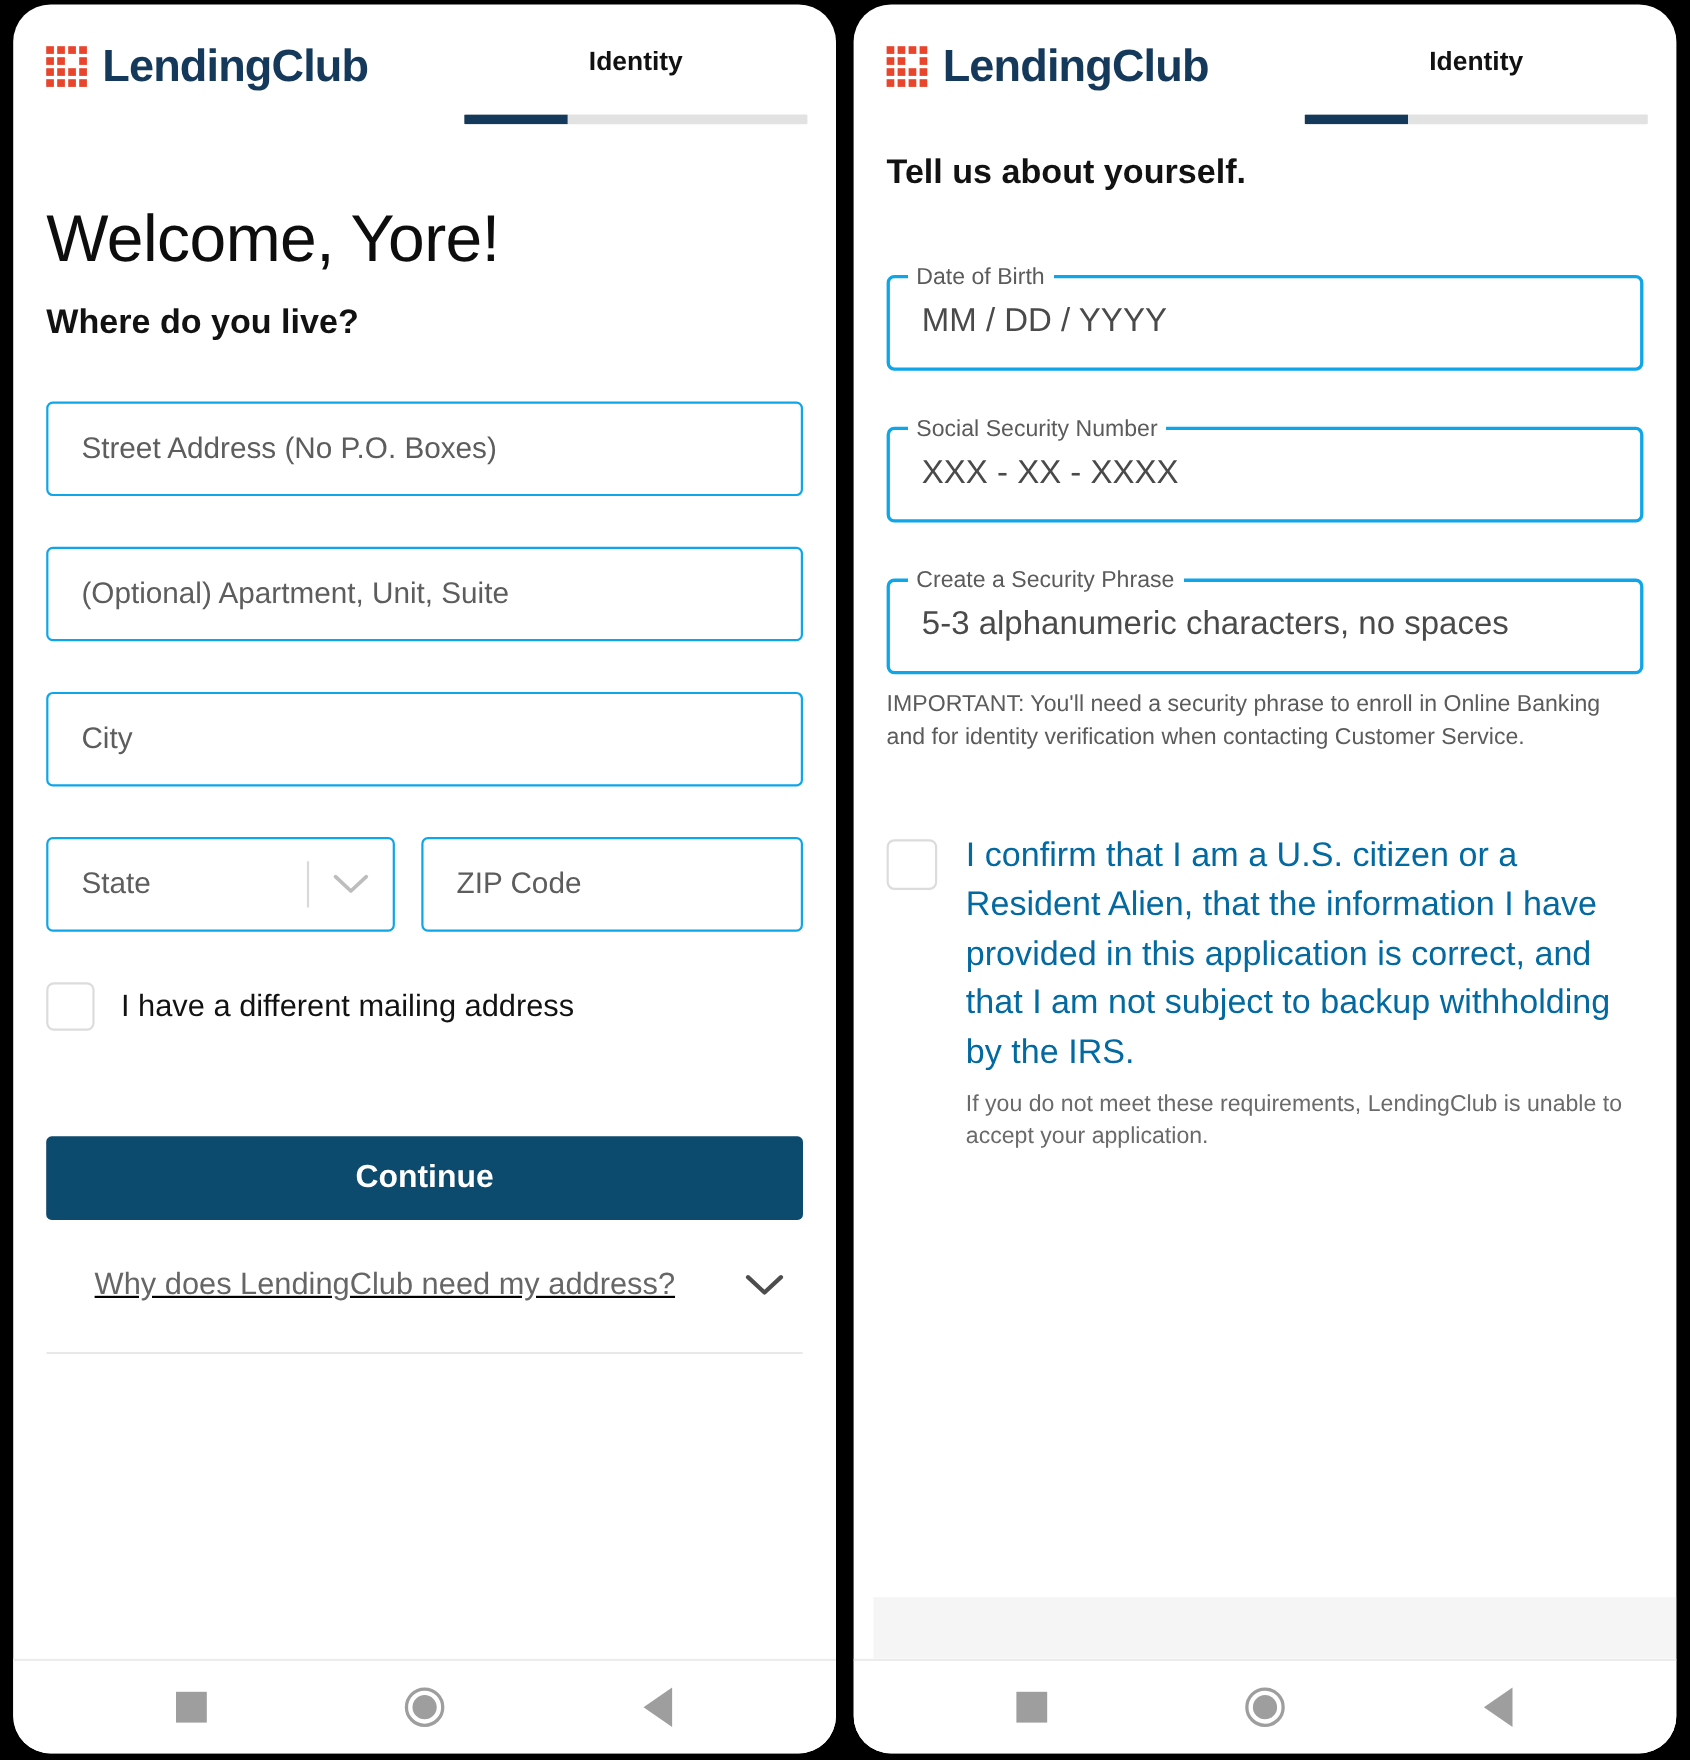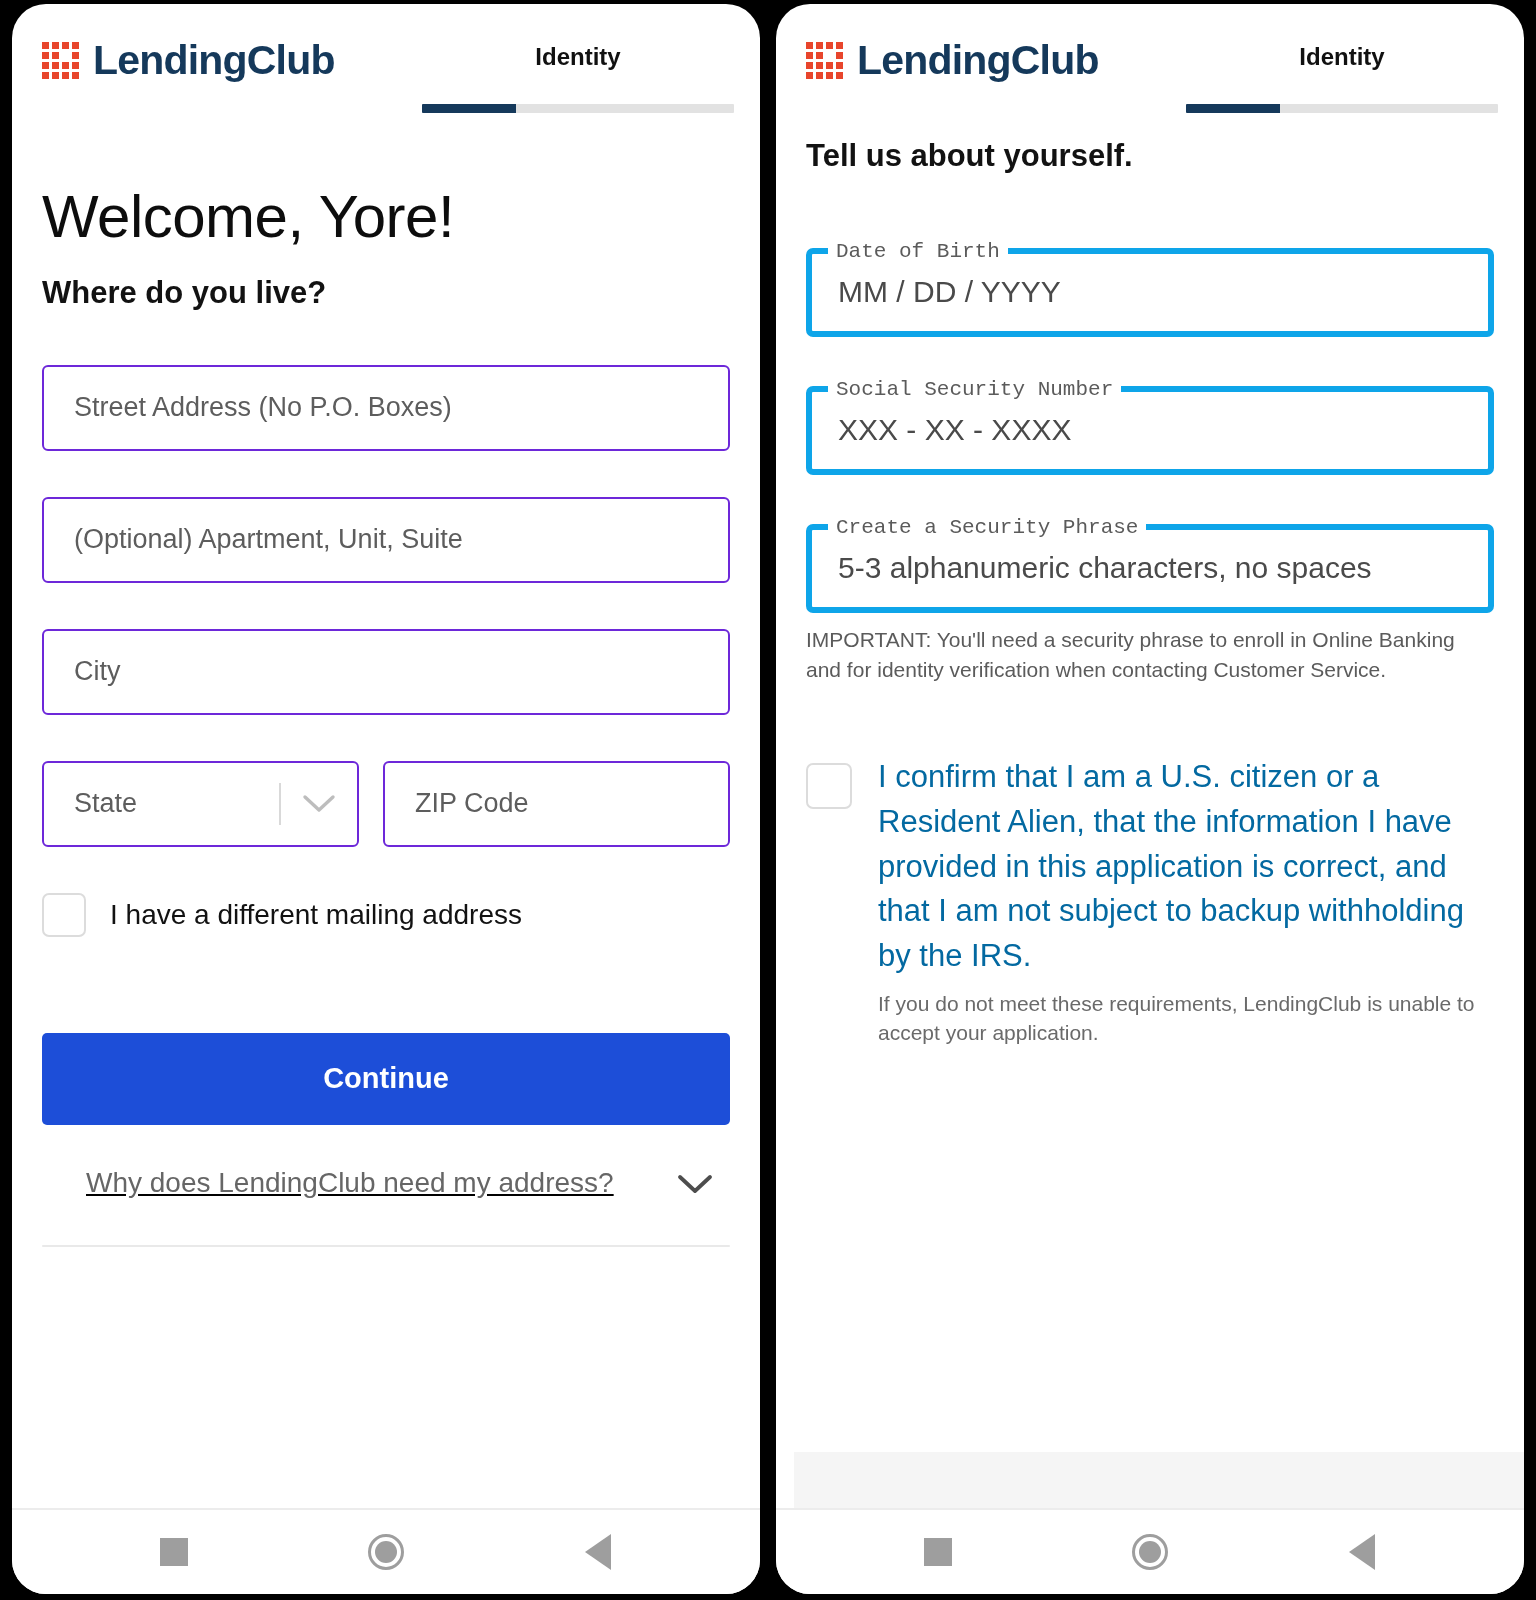--- a/index.html
+++ b/index.html
@@ -96,21 +96,21 @@
     font-size: 31px;
     font-weight: bold;
     color: #121212;
     margin-top: 24px;
     line-height: 1.2;
   }
 
   
   .field {
     height: 86px;
-    border: 2px solid #6d28d9;
+    border: 2px solid #0ea5e9;
     border-radius: 6px;
     display: flex;
     align-items: center;
     padding: 0 30px;
     background: #fff;
   }
   .field .ph { font-size: 27px; color: #5d5d5d; }
   .form-stack { margin-top: 54px; display: flex; flex-direction: column; gap: 46px; }
   .row { display: flex; gap: 24px; }
   .row .field { flex: 1 1 0; }
@@ -132,23 +132,23 @@
     border: 2px solid #dcdcdc;
     border-radius: 7px;
     background: #fff;
     flex-shrink: 0;
   }
   .check-label { font-size: 28px; color: #121212; line-height: 1.25; padding-top: 4px; }
 
   
   .btn-primary {
     margin-top: 96px;
-    height: 92px;
+    height: 76px;
     width: 100%;
-    background: #1d4ed8;
+    background: #0c4a6e;
     color: #ffffff;
     border: none;
     border-radius: 5px;
     font-family: "Liberation Sans", sans-serif;
     font-size: 29px;
     font-weight: bold;
     display: flex;
     align-items: center;
     justify-content: center;
     cursor: pointer;
@@ -176,26 +176,25 @@
     background: #e9e9e9;
     border-radius: 2px;
   }
 
   
   .out-stack { margin-top: 66px; display: flex; flex-direction: column; gap: 42px; }
   .outfield { position: relative; height: 96px; }
   .outfield fieldset {
     position: absolute;
     inset: 0;
-    border: 6px solid #0ea5e9;
+    border: 3px solid #0ea5e9;
     border-radius: 7px;
     padding: 0 16px;
     margin: 0;
     min-width: 0;
-    font-family: Liberation Mono, monospace;
   }
   .outfield legend {
     font-size: 21px;
     color: #5b5b5b;
     padding: 0 8px;
     line-height: 1;
   }
   .outfield .val {
     position: absolute;
     left: 32px;

